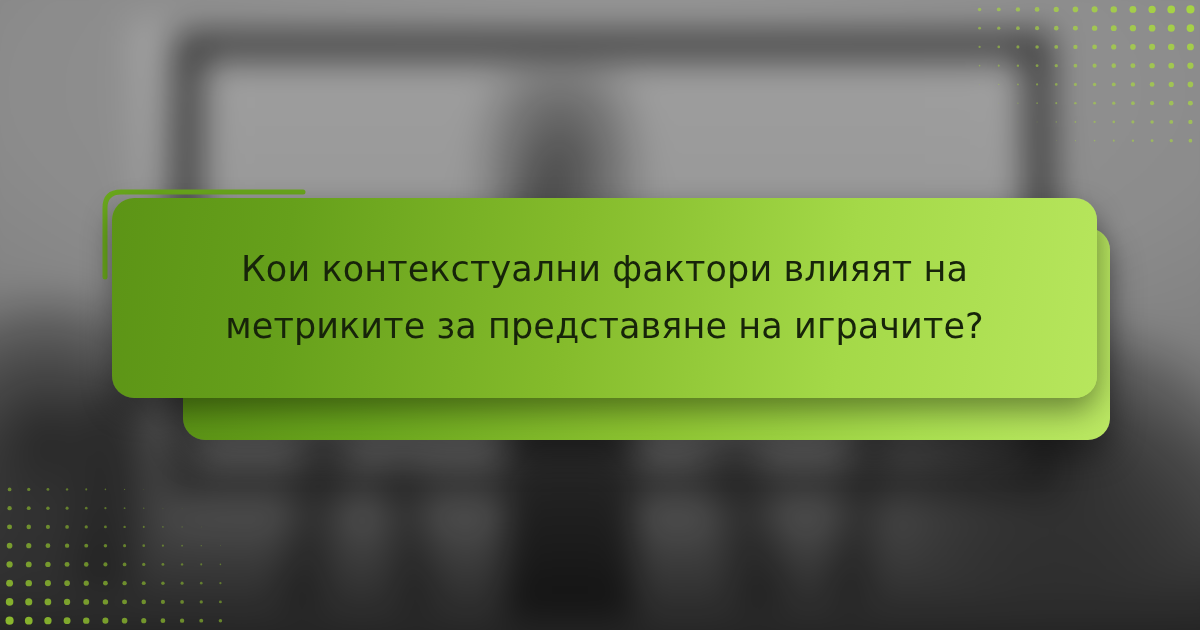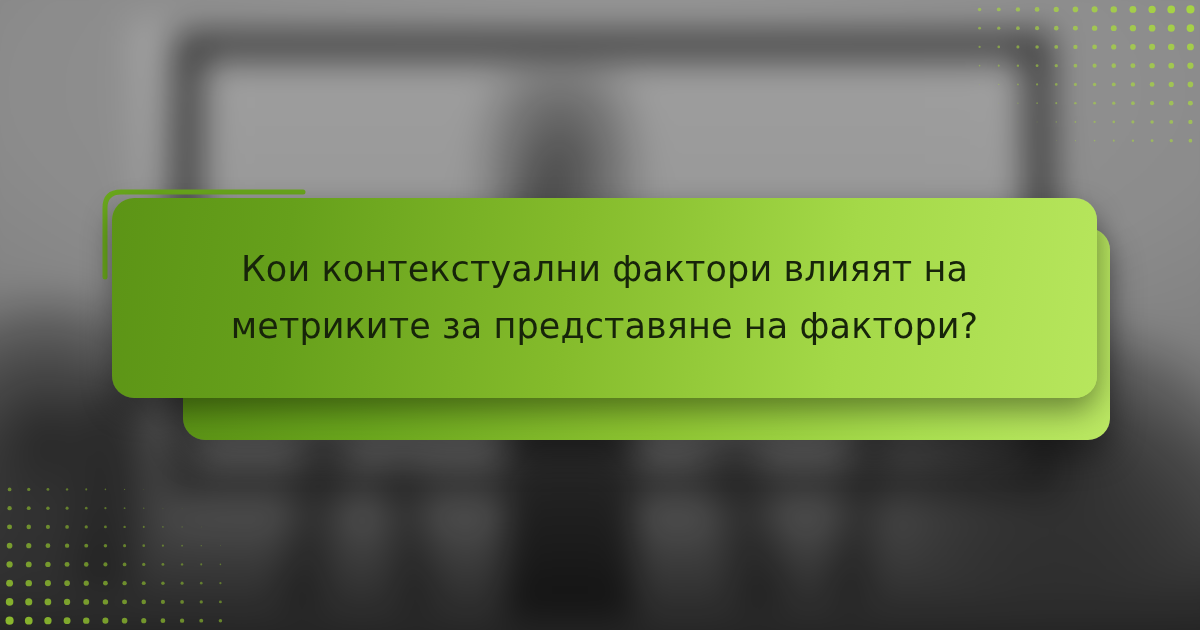--- a/index.html
+++ b/index.html
@@ -360,17 +360,17 @@
 
   <svg class="card-outline" viewBox="0 0 210 98">
     <path d="M 5 93 L 5 24 Q 5 8 21 8 L 203 8" fill="none" stroke="#6aa81c" stroke-width="5" stroke-linecap="round" stroke-linejoin="round"></path>
   </svg>
 
   <div class="card-back"></div>
 
   <div class="card-front">
     <p class="headline">
       <span>Кои контекстуални фактори влияят на</span><br>
-      <span>метриките за представяне на фактори?</span>
+      <span>метриките за представяне на играчите?</span>
     </p>
   </div>
 
 </div>
 
 </body></html>

